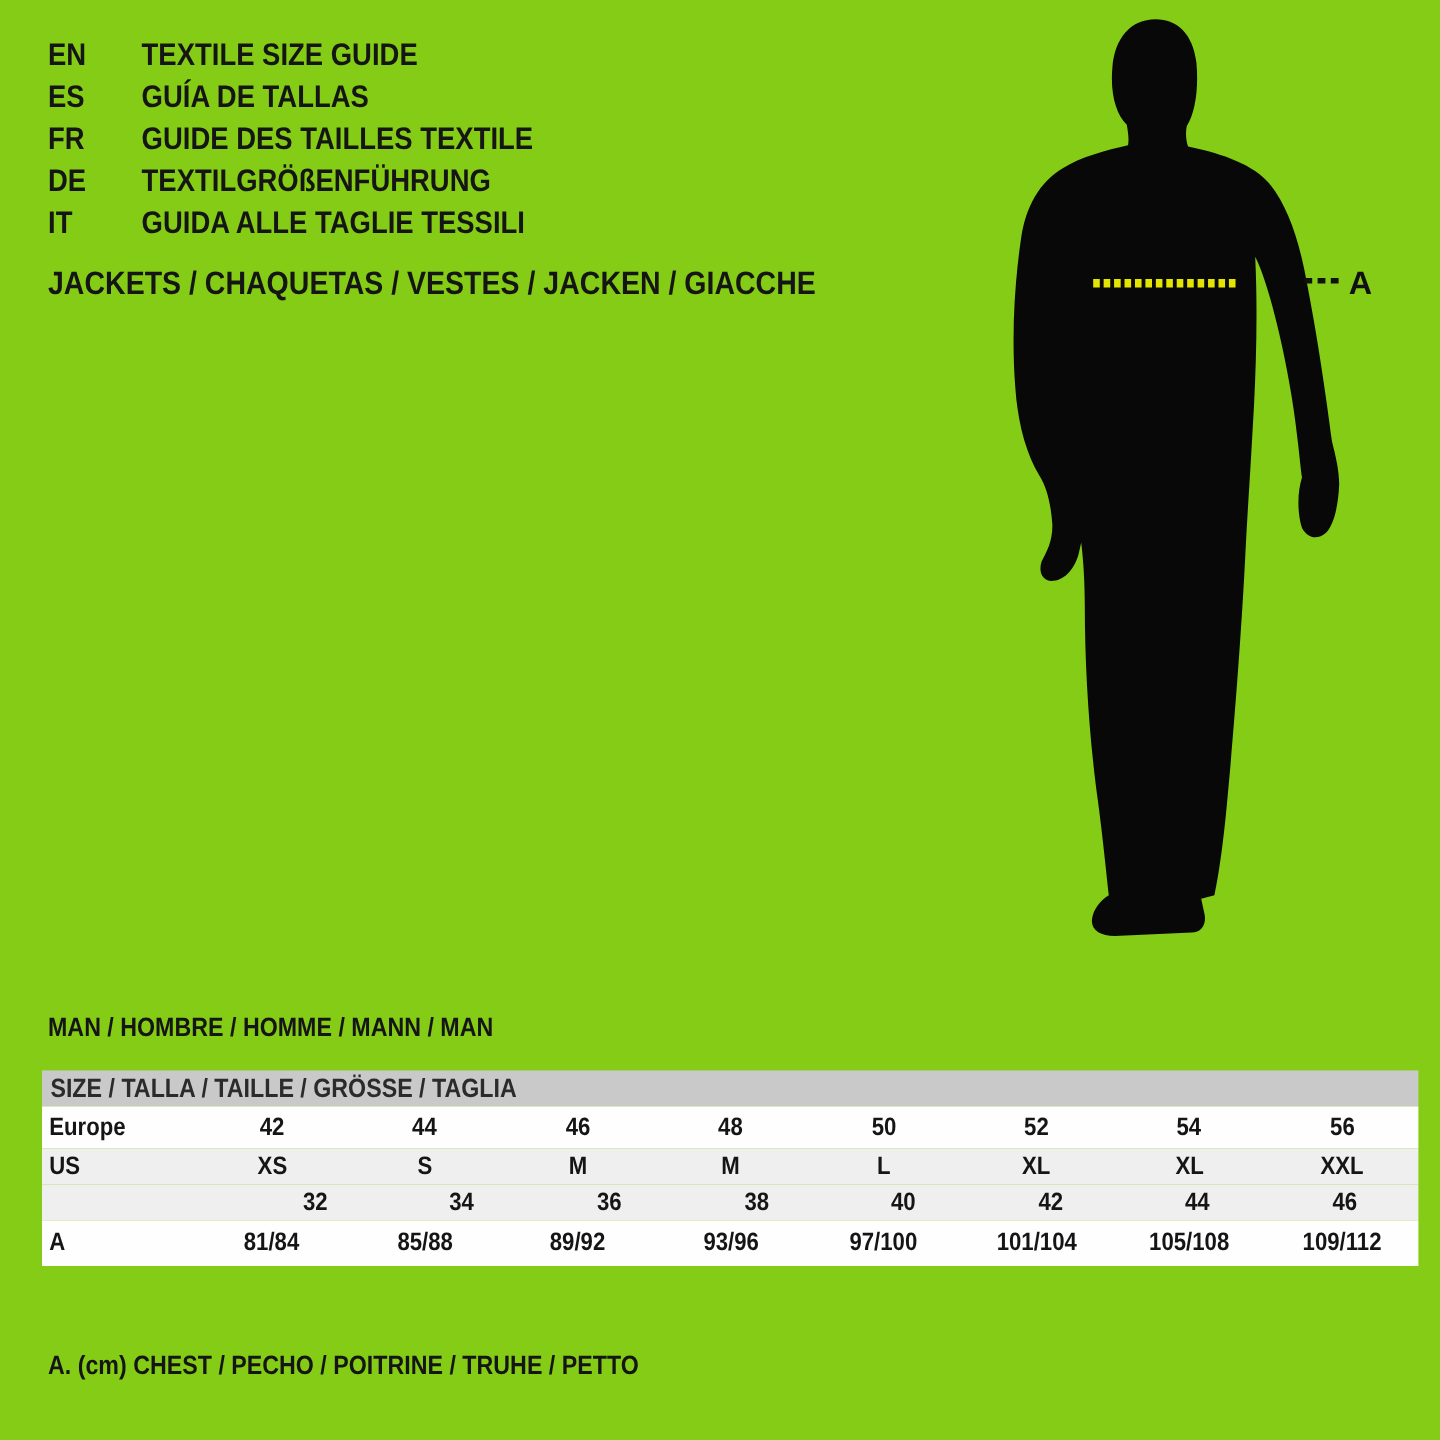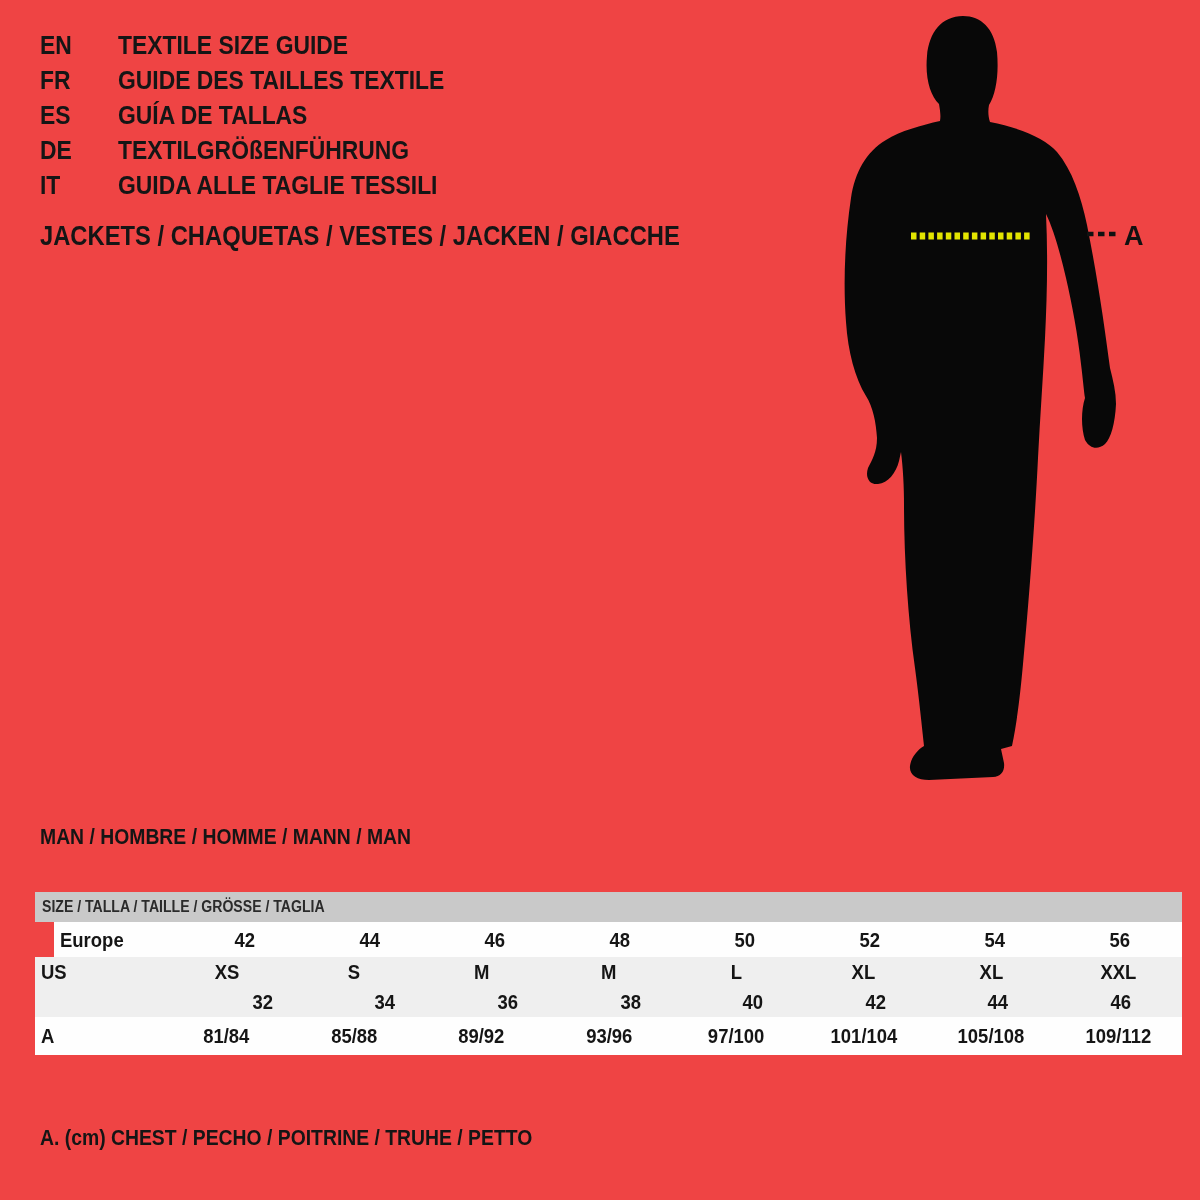--- a/index.html
+++ b/index.html
@@ -3,72 +3,72 @@
 <meta charset="utf-8">
 <style>
   html,body{margin:0;padding:0;}
   body{
     width:1200px;height:1200px;
     background:#ffffff;
     font-family:"Liberation Sans", sans-serif;
     color:#151515;
     -webkit-font-smoothing:antialiased;
   }
-  .canvas{position:relative;width:1200px;height:1200px;overflow:hidden;background:#ef4444;}
+  .canvas{position:relative;width:1200px;height:1200px;overflow:hidden;background:#84cc16;}
 
   
   .cnd{display:inline-block;transform:scaleX(0.88);transform-origin:0 50%;white-space:nowrap;}
   .cndc{display:inline-block;transform:scaleX(0.88);transform-origin:50% 50%;white-space:nowrap;}
 
   
   .lang-block{position:absolute;left:40px;top:28px;}
   .lang-row{display:flex;height:35px;line-height:35px;font-weight:700;font-size:26px;}
   .lang-code{width:78px;}
   
   .category-block{position:absolute;left:40px;top:220px;font-weight:700;font-size:27px;line-height:32px;}
 
   
   .figure-wrap{position:absolute;left:838px;top:8px;width:314px;height:780px;}
   .figure-wrap svg{display:block;width:100%;height:100%;}
   svg text{font-family:"Liberation Sans",sans-serif;font-weight:700;font-size:27px;fill:#111;}
 
   
-  .section-title{position:absolute;left:40px;top:824px;font-weight:700;font-size:22px;}
+  .section-title{position:absolute;left:40px;top:843px;font-weight:700;font-size:22px;}
 
   
   .size-table{position:absolute;left:35px;top:892px;width:1147px;font-weight:700;font-size:21px;}
-  .t-head{height:30px;line-height:30px;background:#c9c9c9;padding-left:7px;font-size:16px;color:#2b2b2b;}
+  .t-head{height:30px;line-height:30px;background:#c9c9c9;padding-left:7px;font-size:22px;color:#2b2b2b;}
   .t-row{display:grid;grid-template-columns:128px repeat(8,1fr);align-items:center;}
   .t-row .lab{padding-left:6px;text-align:left;}
   .t-row .val{text-align:center;}
-  .row-europe{height:35px;line-height:35px;background:#fefefe;margin-left:19px;}
+  .row-europe{height:35px;line-height:35px;background:#fefefe;}
   .row-us{height:30px;line-height:30px;background:#efefef;text-decoration:underline;}
   .row-num{height:30px;line-height:30px;background:#efefef;padding-left:38px;}
   .row-a{height:38px;line-height:38px;background:#fefefe;}
 
   
   .footnote{position:absolute;left:40px;top:1125px;font-weight:700;font-size:22px;}
 </style>
 </head>
 <body>
 
 <div class="canvas">
 
   <div class="lang-block">
     <div class="lang-row">
       <span class="lang-code"><span class="cnd">EN</span></span>
       <span class="cnd">TEXTILE SIZE GUIDE</span>
     </div>
     <div class="lang-row">
+      <span class="lang-code"><span class="cnd">ES</span></span>
+      <span class="cnd">GUÍA DE TALLAS</span>
+    </div>
+    <div class="lang-row">
       <span class="lang-code"><span class="cnd">FR</span></span>
       <span class="cnd">GUIDE DES TAILLES TEXTILE</span>
-    </div>
-    <div class="lang-row">
-      <span class="lang-code"><span class="cnd">ES</span></span>
-      <span class="cnd">GUÍA DE TALLAS</span>
     </div>
     <div class="lang-row">
       <span class="lang-code"><span class="cnd">DE</span></span>
       <span class="cnd">TEXTILGRÖßENFÜHRUNG</span>
     </div>
     <div class="lang-row">
       <span class="lang-code"><span class="cnd">IT</span></span>
       <span class="cnd">GUIDA ALLE TAGLIE TESSILI</span>
     </div>
   </div>

